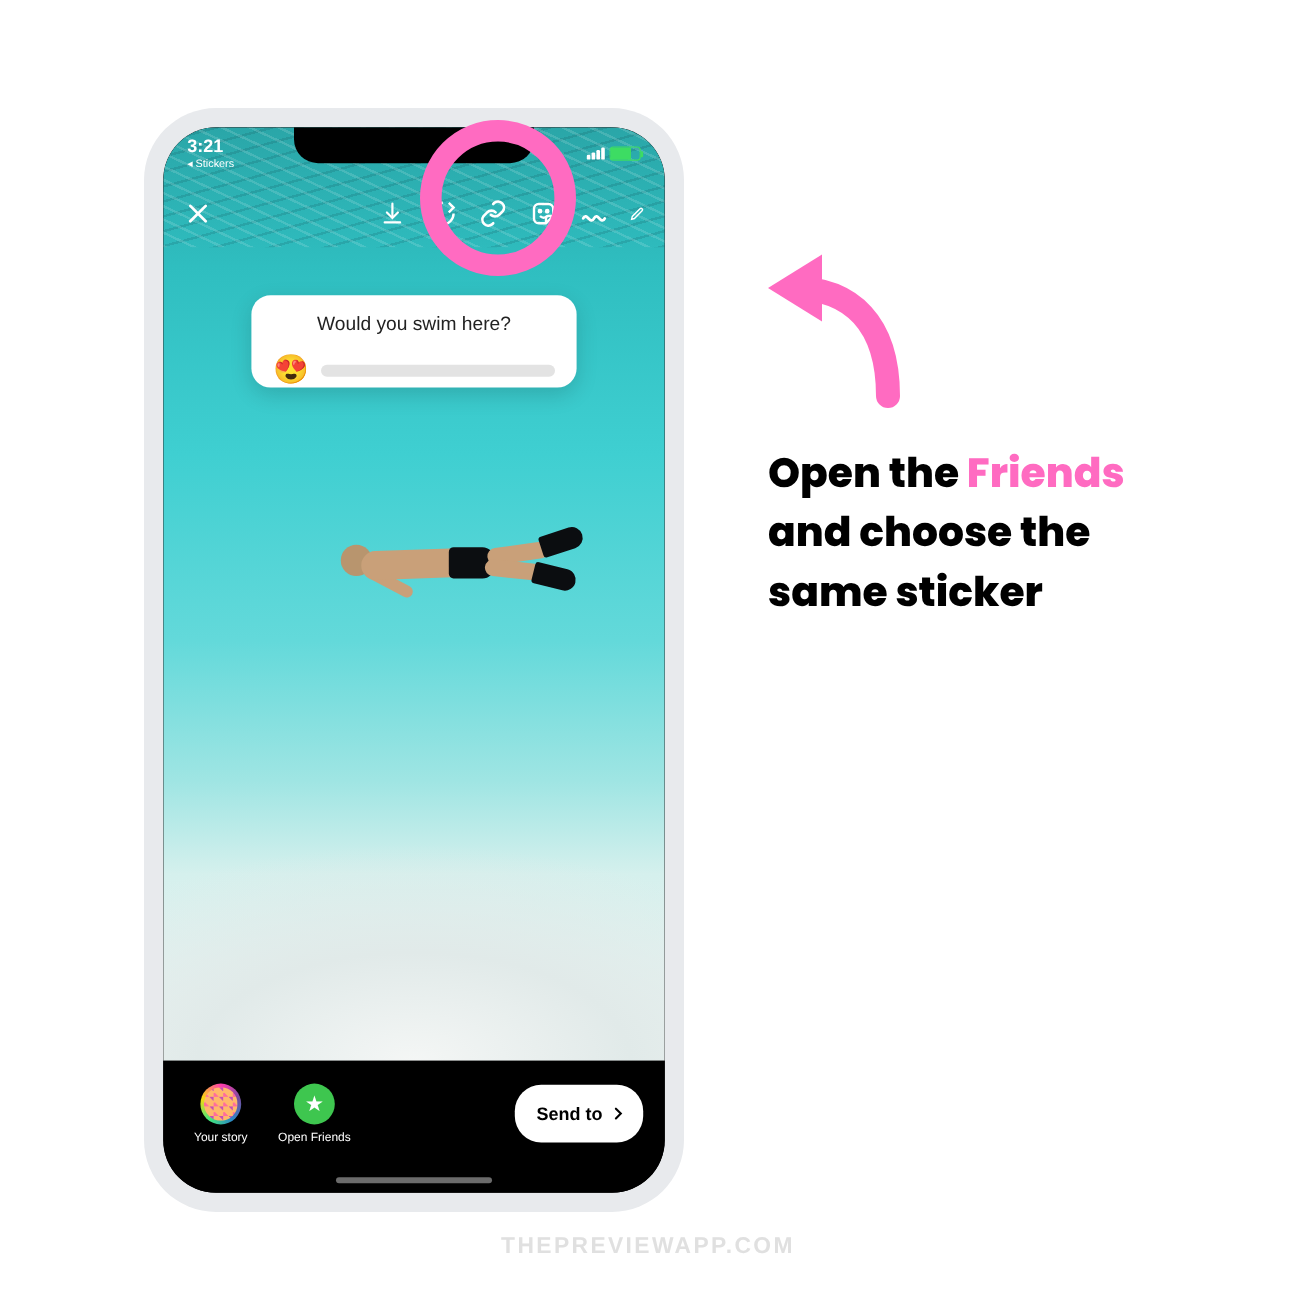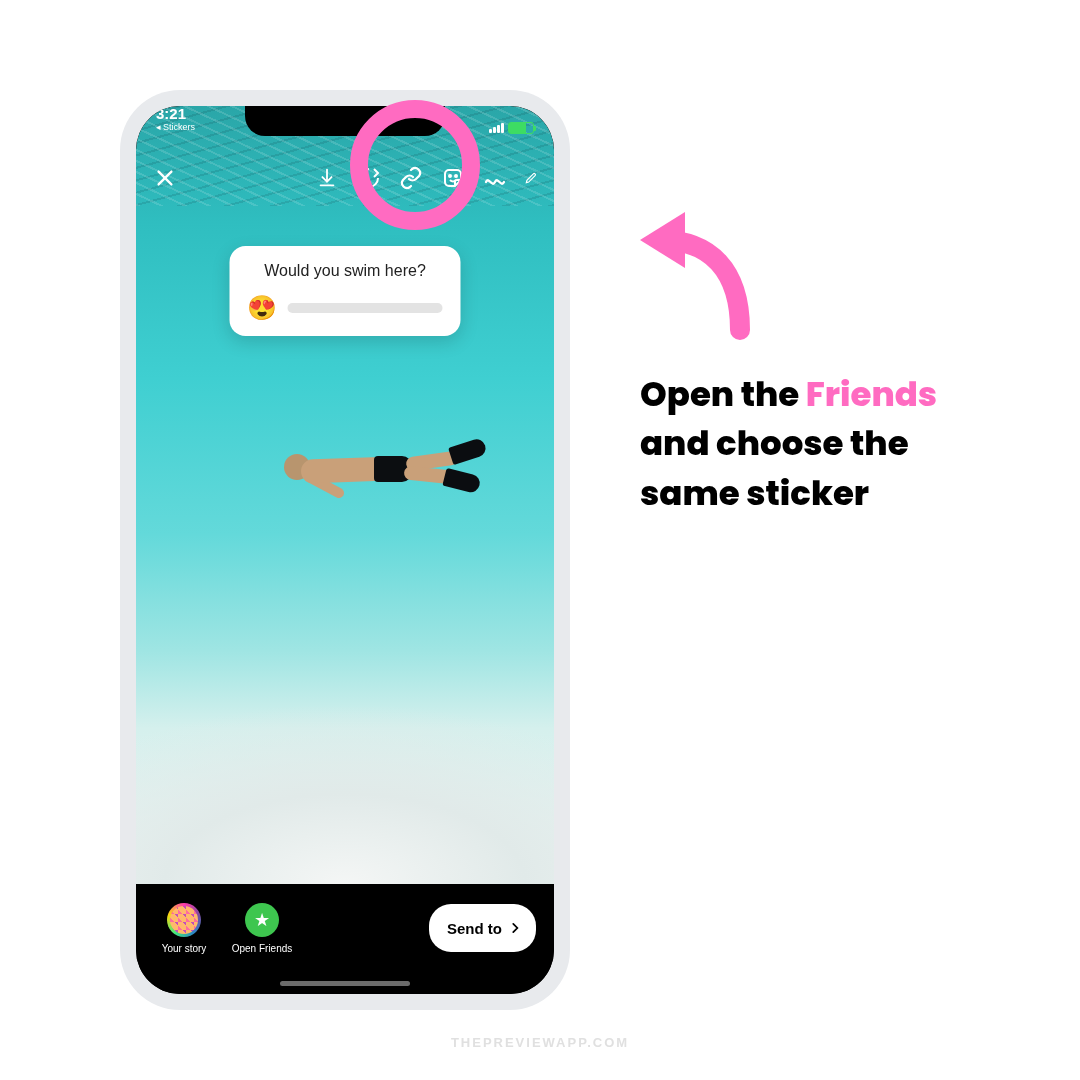--- a/index.html
+++ b/index.html
@@ -43,20 +43,21 @@
     z-index: 50;
   }
   .status-bar {
     position: absolute;
     top: 0;
     left: 0;
     right: 0;
     height: 44px;
     display: flex;
     justify-content: space-between;
+    align-items: center;
     padding: 0 20px;
     color: #fff;
     font-size: 14px;
     font-weight: 600;
     z-index: 40;
   }
   .status-left { display: flex; flex-direction: column; line-height: 1; gap: 2px; }
   .status-time { font-size: 15px; }
   .status-back { font-size: 9px; font-weight: 400; }
   .status-right { display: flex; align-items: center; gap: 4px; }
@@ -172,24 +173,24 @@
     gap: 16px;
     z-index: 30;
   }
   .tb-icon { width: 26px; height: 26px; display: flex; align-items: center; justify-content: center; color: #fff; }
   .tb-spacer { flex: 1; }
   .poll-sticker {
     position: absolute;
     top: 140px;
     left: 50%;
     transform: translateX(-50%);
-    width: 231px;
+    width: 271px;
     background: #fff;
     border-radius: 16px;
-    padding: 16px 18px 14px;
+    padding: 16px 18px 0;
     box-shadow: 0 6px 18px rgba(0,0,0,0.15);
     z-index: 20;
   }
   .poll-question {
     text-align: center;
     font-size: 16px;
     color: #222;
     font-weight: 400;
     margin-bottom: 14px;
   }
@@ -267,21 +268,21 @@
     line-height: 1.45;
     color: #000;
   }
   .instruction .hl { color: #ff6bc1; }
   .watermark {
     position: absolute;
     bottom: 30px;
     left: 50%;
     transform: translateX(-50%);
     color: #E0E0E0;
-    font-size: 13px;
+    font-size: 19px;
     letter-spacing: 2px;
     font-weight: 600;
   }
 </style>
 </head>
 <body>
 
 <div class="phone-frame">
   <div class="phone-screen">
     <div class="notch"></div>

